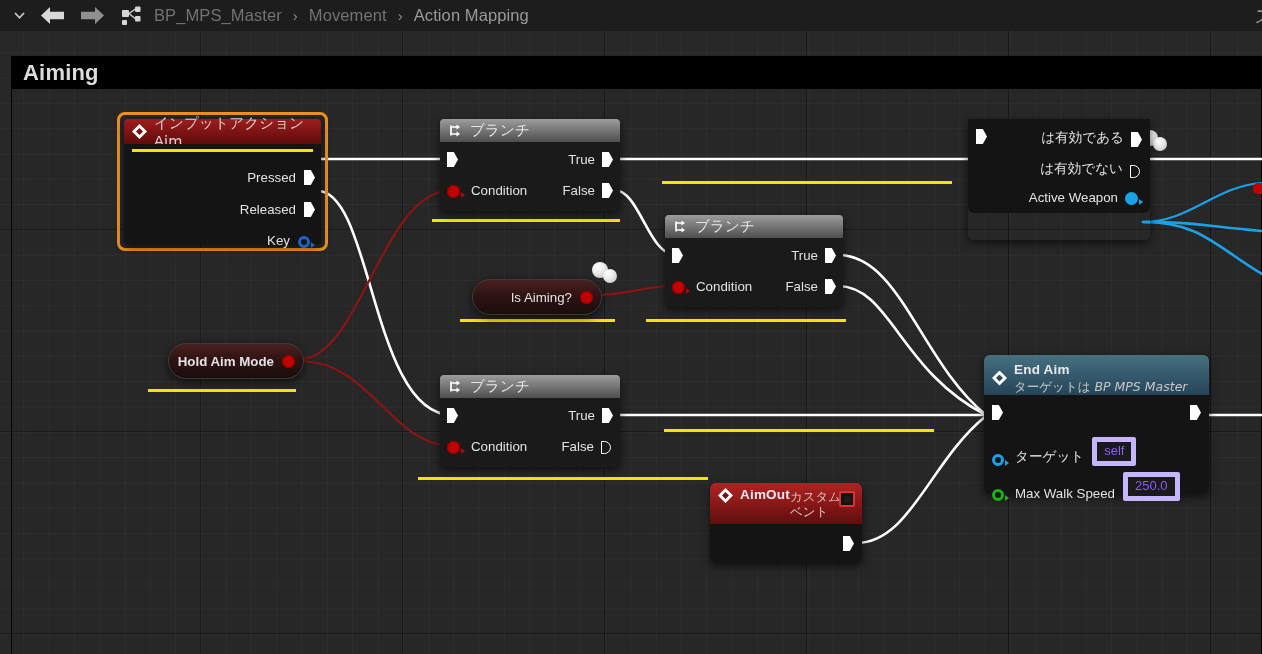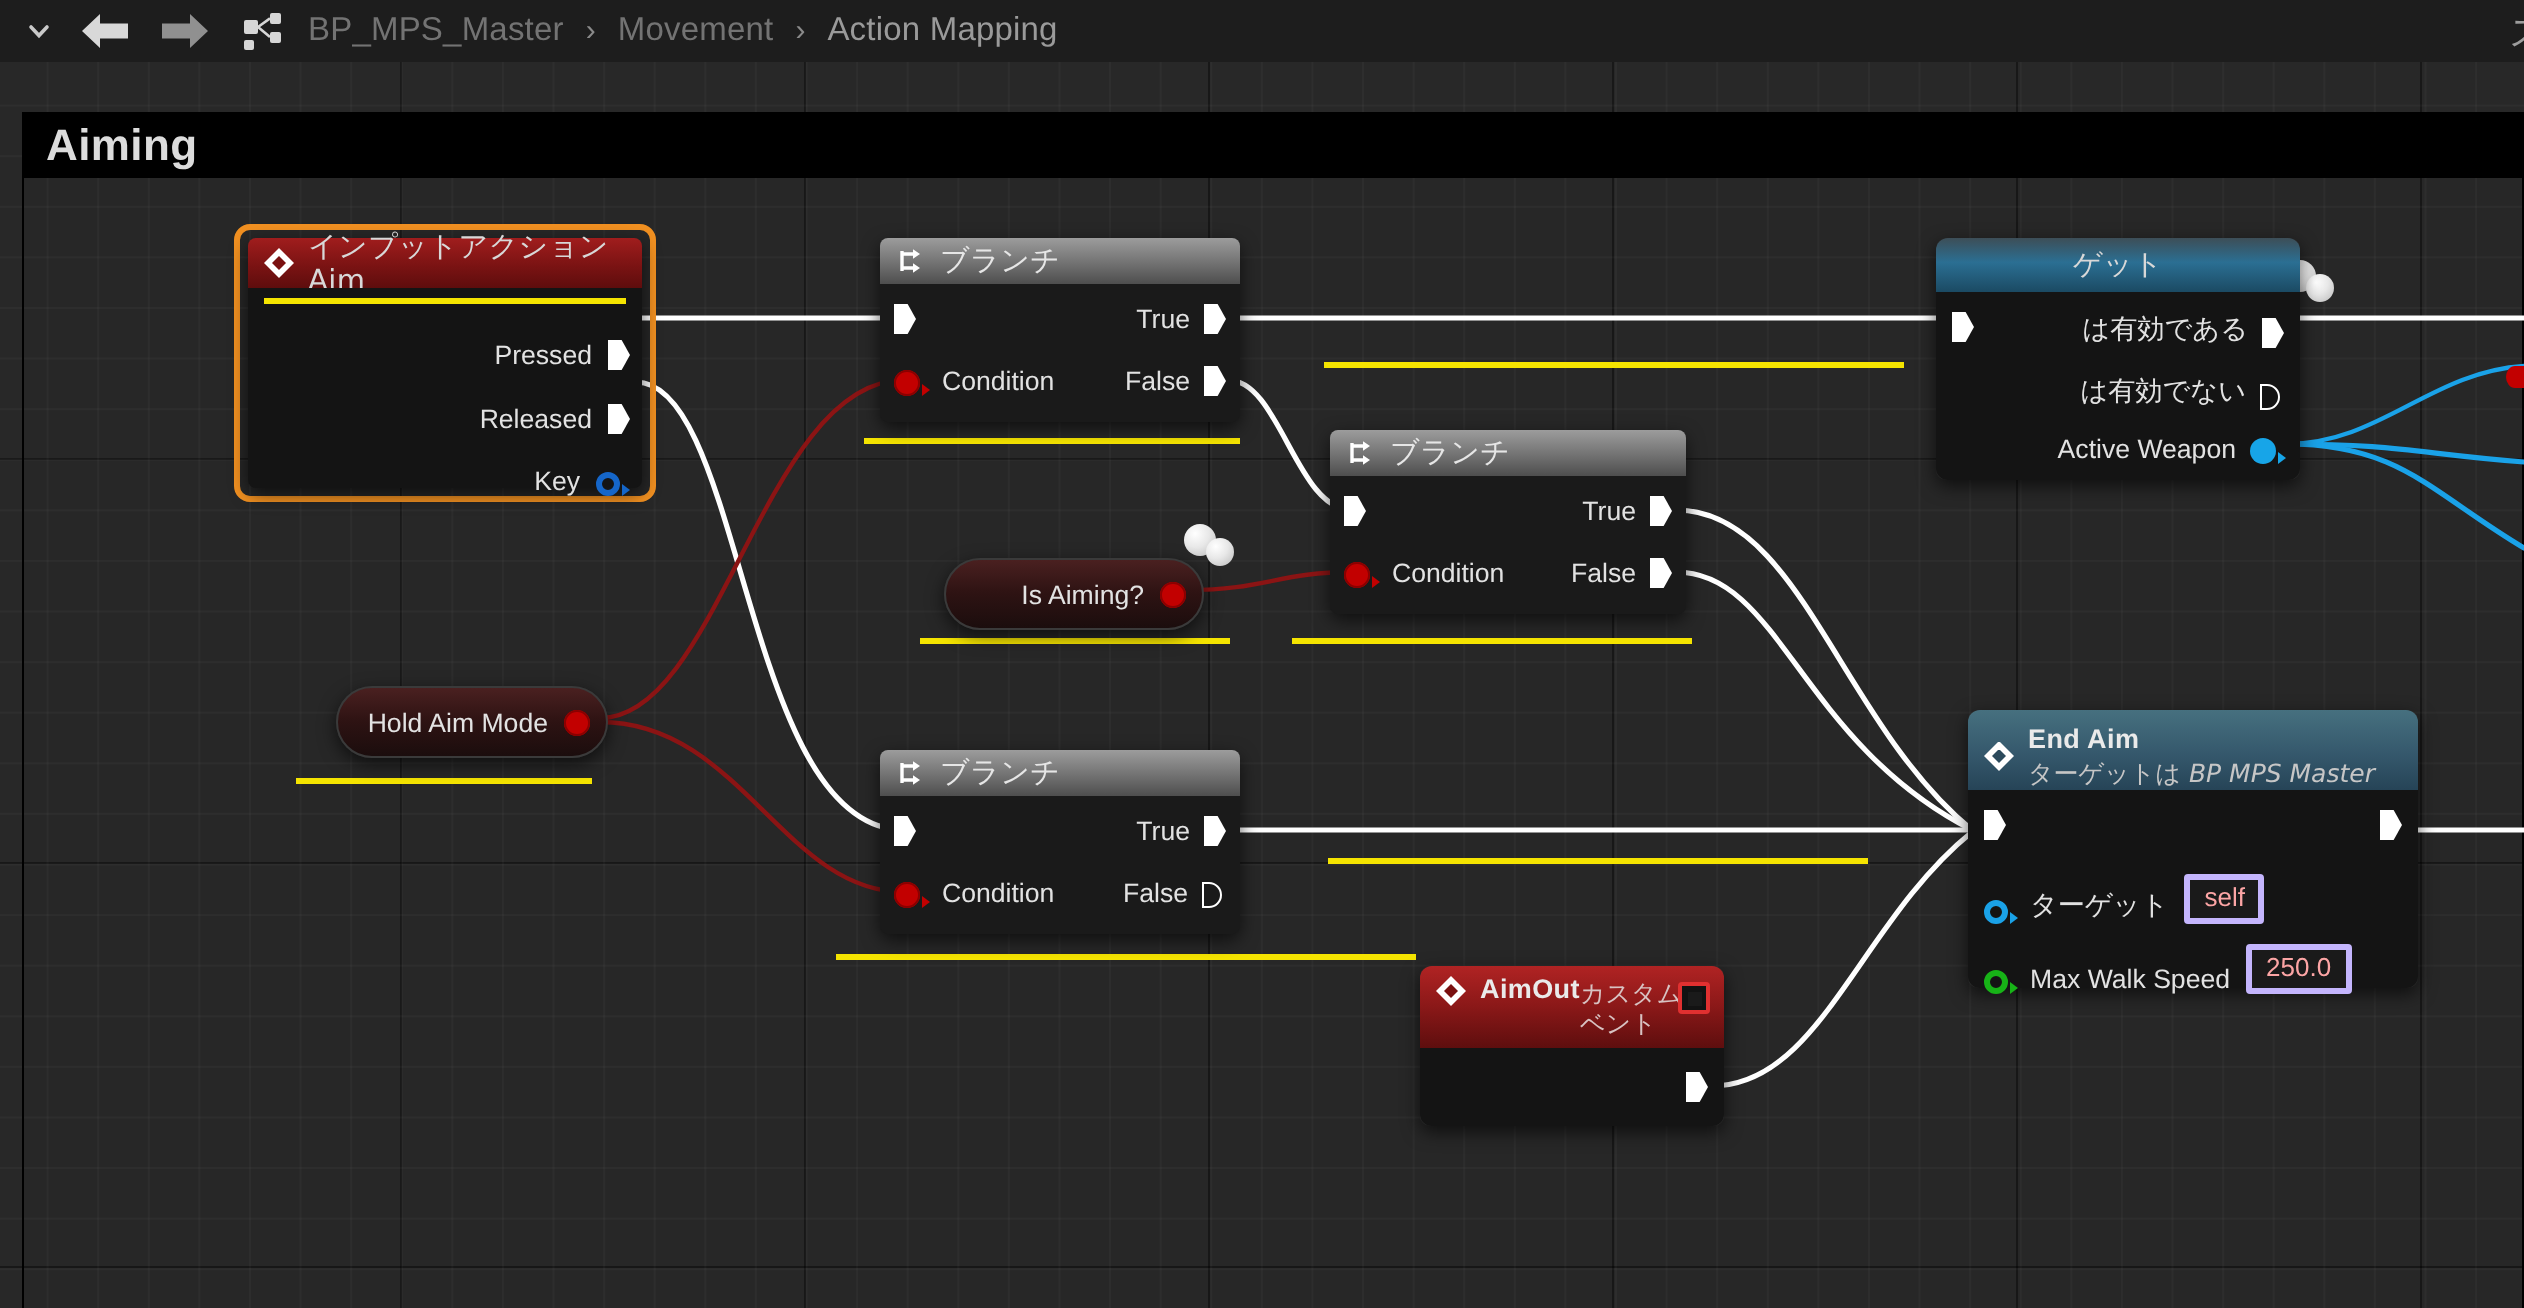--- a/index.html
+++ b/index.html
@@ -151,21 +151,21 @@
     width:13px;height:13px;border-radius:50%;background:#17a5e8;flex:none;
   }
   .pin-dot-blue-tip{
     width:0;height:0;border-left:4px solid #17a5e8;
     border-top:3px solid transparent;border-bottom:3px solid transparent;
     flex:none;margin-left:1px;
   }
 
   
   .valbox{
-    border:3px solid #c4b5fd;background:#1a1a1a;color:#fca5a5;
+    border:5px solid #c4b5fd;background:#1a1a1a;color:#8b5cf6;
     font-size:13px;padding:1px 7px 2px 7px;border-radius:2px;
     line-height:16px;
   }
 
   
   .diamond{
     width:15px;height:15px;flex:none;position:relative;
   }
   .diamond::before{
     content:"";position:absolute;inset:0;background:#fff;
@@ -424,33 +424,29 @@
   <div class="node node-shadow" style="left:472px;top:248px;width:130px;height:36px;border-radius:18px;
        background:linear-gradient(to bottom,#4a2020 0%,#2e1313 48%,#1b0d0d 100%);
        border:1px solid #3a3a3a;display:flex;align-items:center;justify-content:flex-end;">
     <span class="pin-label" style="margin-right:8px;">Is Aiming?</span>
     <span class="pin-bool" style="margin-right:8px;"></span>
   </div>
 
   <div class="node node-shadow" style="left:168px;top:312px;width:136px;height:36px;border-radius:18px;
        background:linear-gradient(to bottom,#4a2020 0%,#2e1313 48%,#1b0d0d 100%);
        border:1px solid #3a3a3a;display:flex;align-items:center;justify-content:flex-end;">
-    <span class="pin-label" style="margin-right:8px;">Hold Aim Mode</span>
+    <span class="pin-label" style="margin-right:8px;font-weight:bold;">Hold Aim Mode</span>
     <span class="pin-bool" style="margin-right:8px;"></span>
   </div>
 
   <div class="bubble" style="left:1142px;top:99px;">
     <b></b>
     <i></i>
   </div>
   <div class="node node-shadow" style="left:968px;top:88px;width:182px;height:121px;">
-    <div class="nhdr" style="height:27px;padding:0 8px;justify-content:center;
-         background:linear-gradient(to bottom,#3d4e57 0%,#2b6f93 45%,#1b4a63 100%);border-radius:6px 6px 0 0;">
-      <span class="hdr-title jp">ゲット</span>
-    </div>
     <div class="nbody" style="height:94px;background:#141414;border-radius:0 0 6px 6px;">
       <div class="pinrow" style="left:8px;top:10px;">
         <span class="pin-exec"></span>
       </div>
       <div class="pinrow" style="right:8px;top:10px;">
         <span class="pin-label jp">は有効である</span>
         <span class="pin-exec" style="margin-left:7px;"></span>
       </div>
       <div class="pinrow" style="right:8px;top:41px;">
         <span class="pin-label jp">は有効でない</span>

